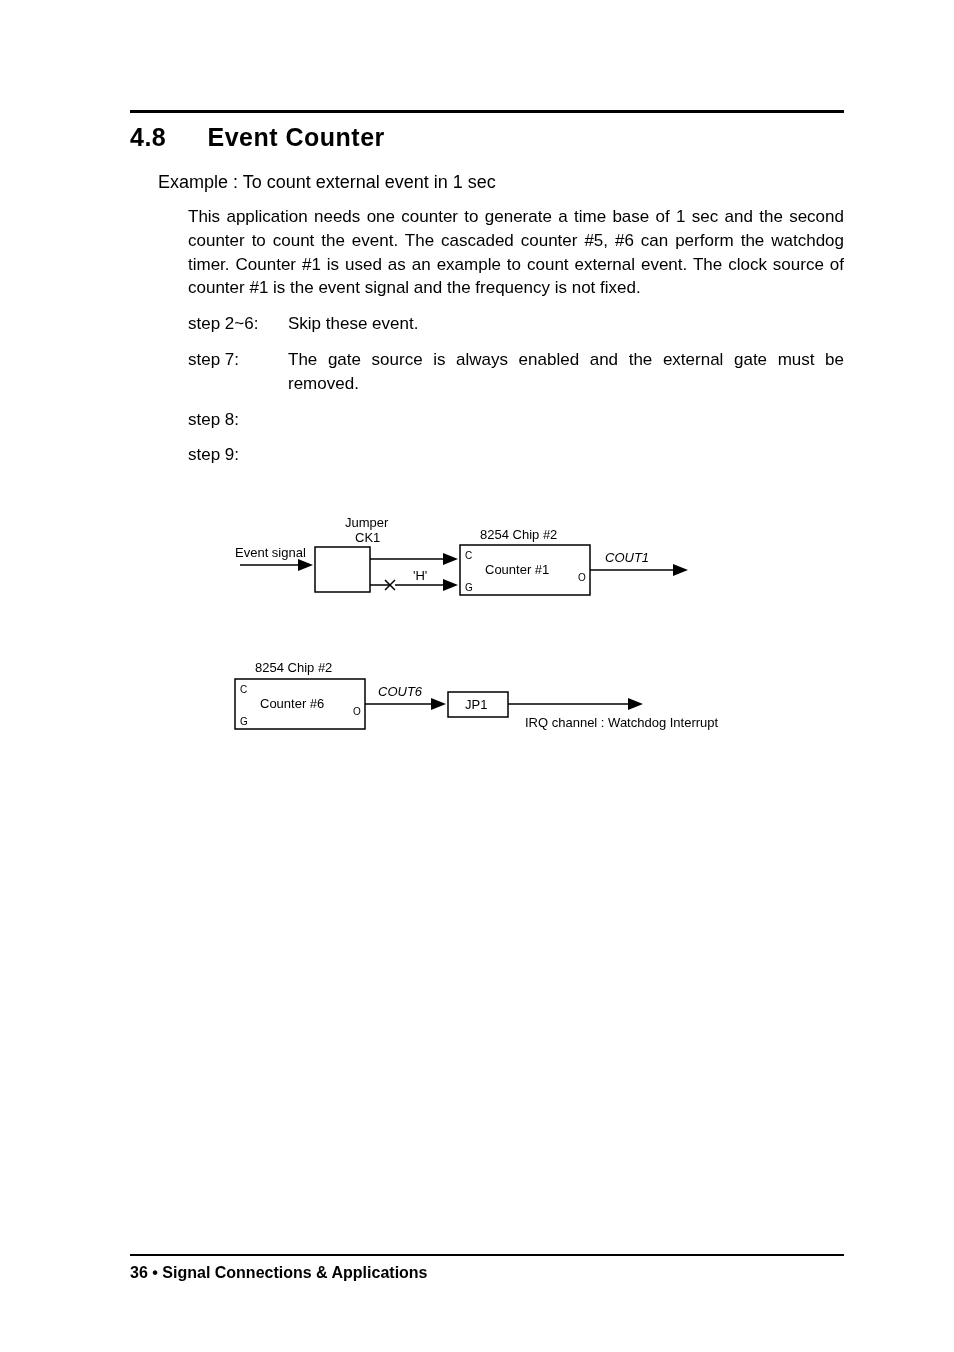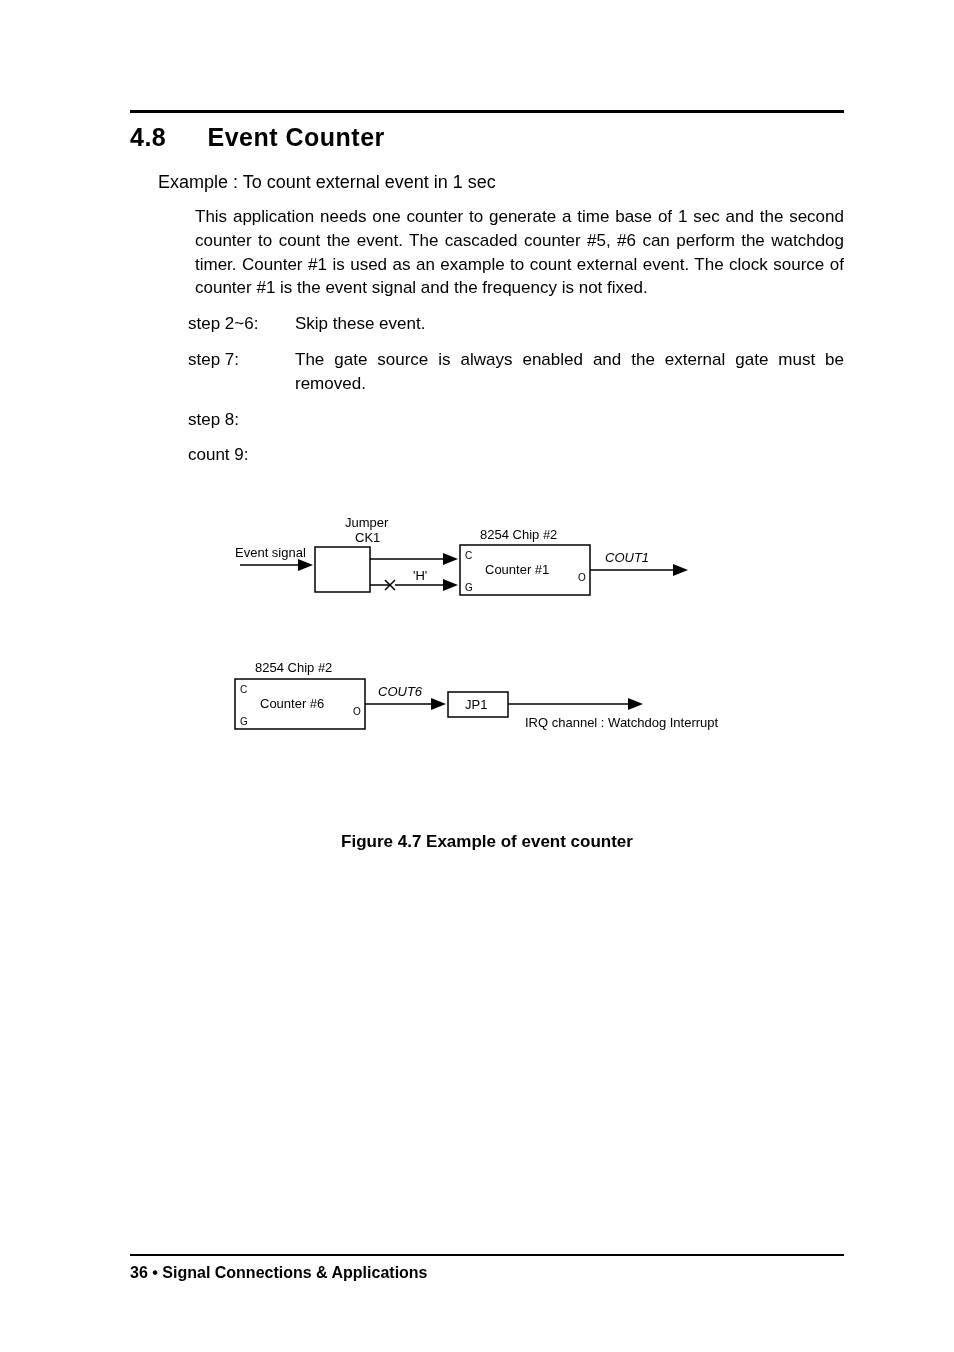--- a/index.html
+++ b/index.html
@@ -43,21 +43,20 @@
       font-size: 17px;
       line-height: 1.4;
     }
     .step-label {
       width: 100px;
       flex-shrink: 0;
     }
     .step-body {
       flex: 1;
       text-align: justify;
-      margin-left: 7px;
     }
     .diagram-area {
       margin-top: 30px;
       position: relative;
       height: 340px;
     }
     .figure-caption {
       text-align: center;
       font-weight: bold;
       font-size: 17px;
@@ -119,21 +118,21 @@
 <div class="step">
   <div class="step-label">step 7:</div>
   <div class="step-body">The gate source is always enabled and the external gate must be removed.</div>
 </div>
 
 <div class="step">
   <div class="step-label">step 8:</div>
 </div>
 
 <div class="step">
-  <div class="step-label">count 9:</div>
+  <div class="step-label">step 9:</div>
 </div>
 
 <div class="diagram-area">
   <svg width="715" height="320">
     <defs>
       <marker id="arrow" markerWidth="10" markerHeight="8" refX="8" refY="4" orient="auto">
         <path d="M0,0 L10,4 L0,8 Z" fill="#000"></path>
       </marker>
     </defs>
 
@@ -179,21 +178,20 @@
 
     <rect x="318" y="195" width="60" height="25" fill="none" stroke="#000" stroke-width="1.5"></rect>
     <text x="335" y="212" class="diag-text">JP1</text>
 
     <line x1="378" y1="207" x2="440" y2="207" stroke="#000" stroke-width="1.5"></line>
 
     <line x1="440" y1="207" x2="510" y2="207" stroke="#000" stroke-width="1.5" marker-end="url(#arrow)"></line>
     <text x="395" y="230" class="diag-text">IRQ channel : Watchdog Interrupt</text>
   </svg>
 
-  <div class="figure-caption">Figure 4.7 Example of event counter</div>
 </div>
 
 <div class="footer-area">
   <div class="hr-bottom"></div>
   <div class="footer-text">
     <span>36</span>
     <span>•</span>
     <span>Signal Connections &amp; Applications</span>
   </div>
 </div>

